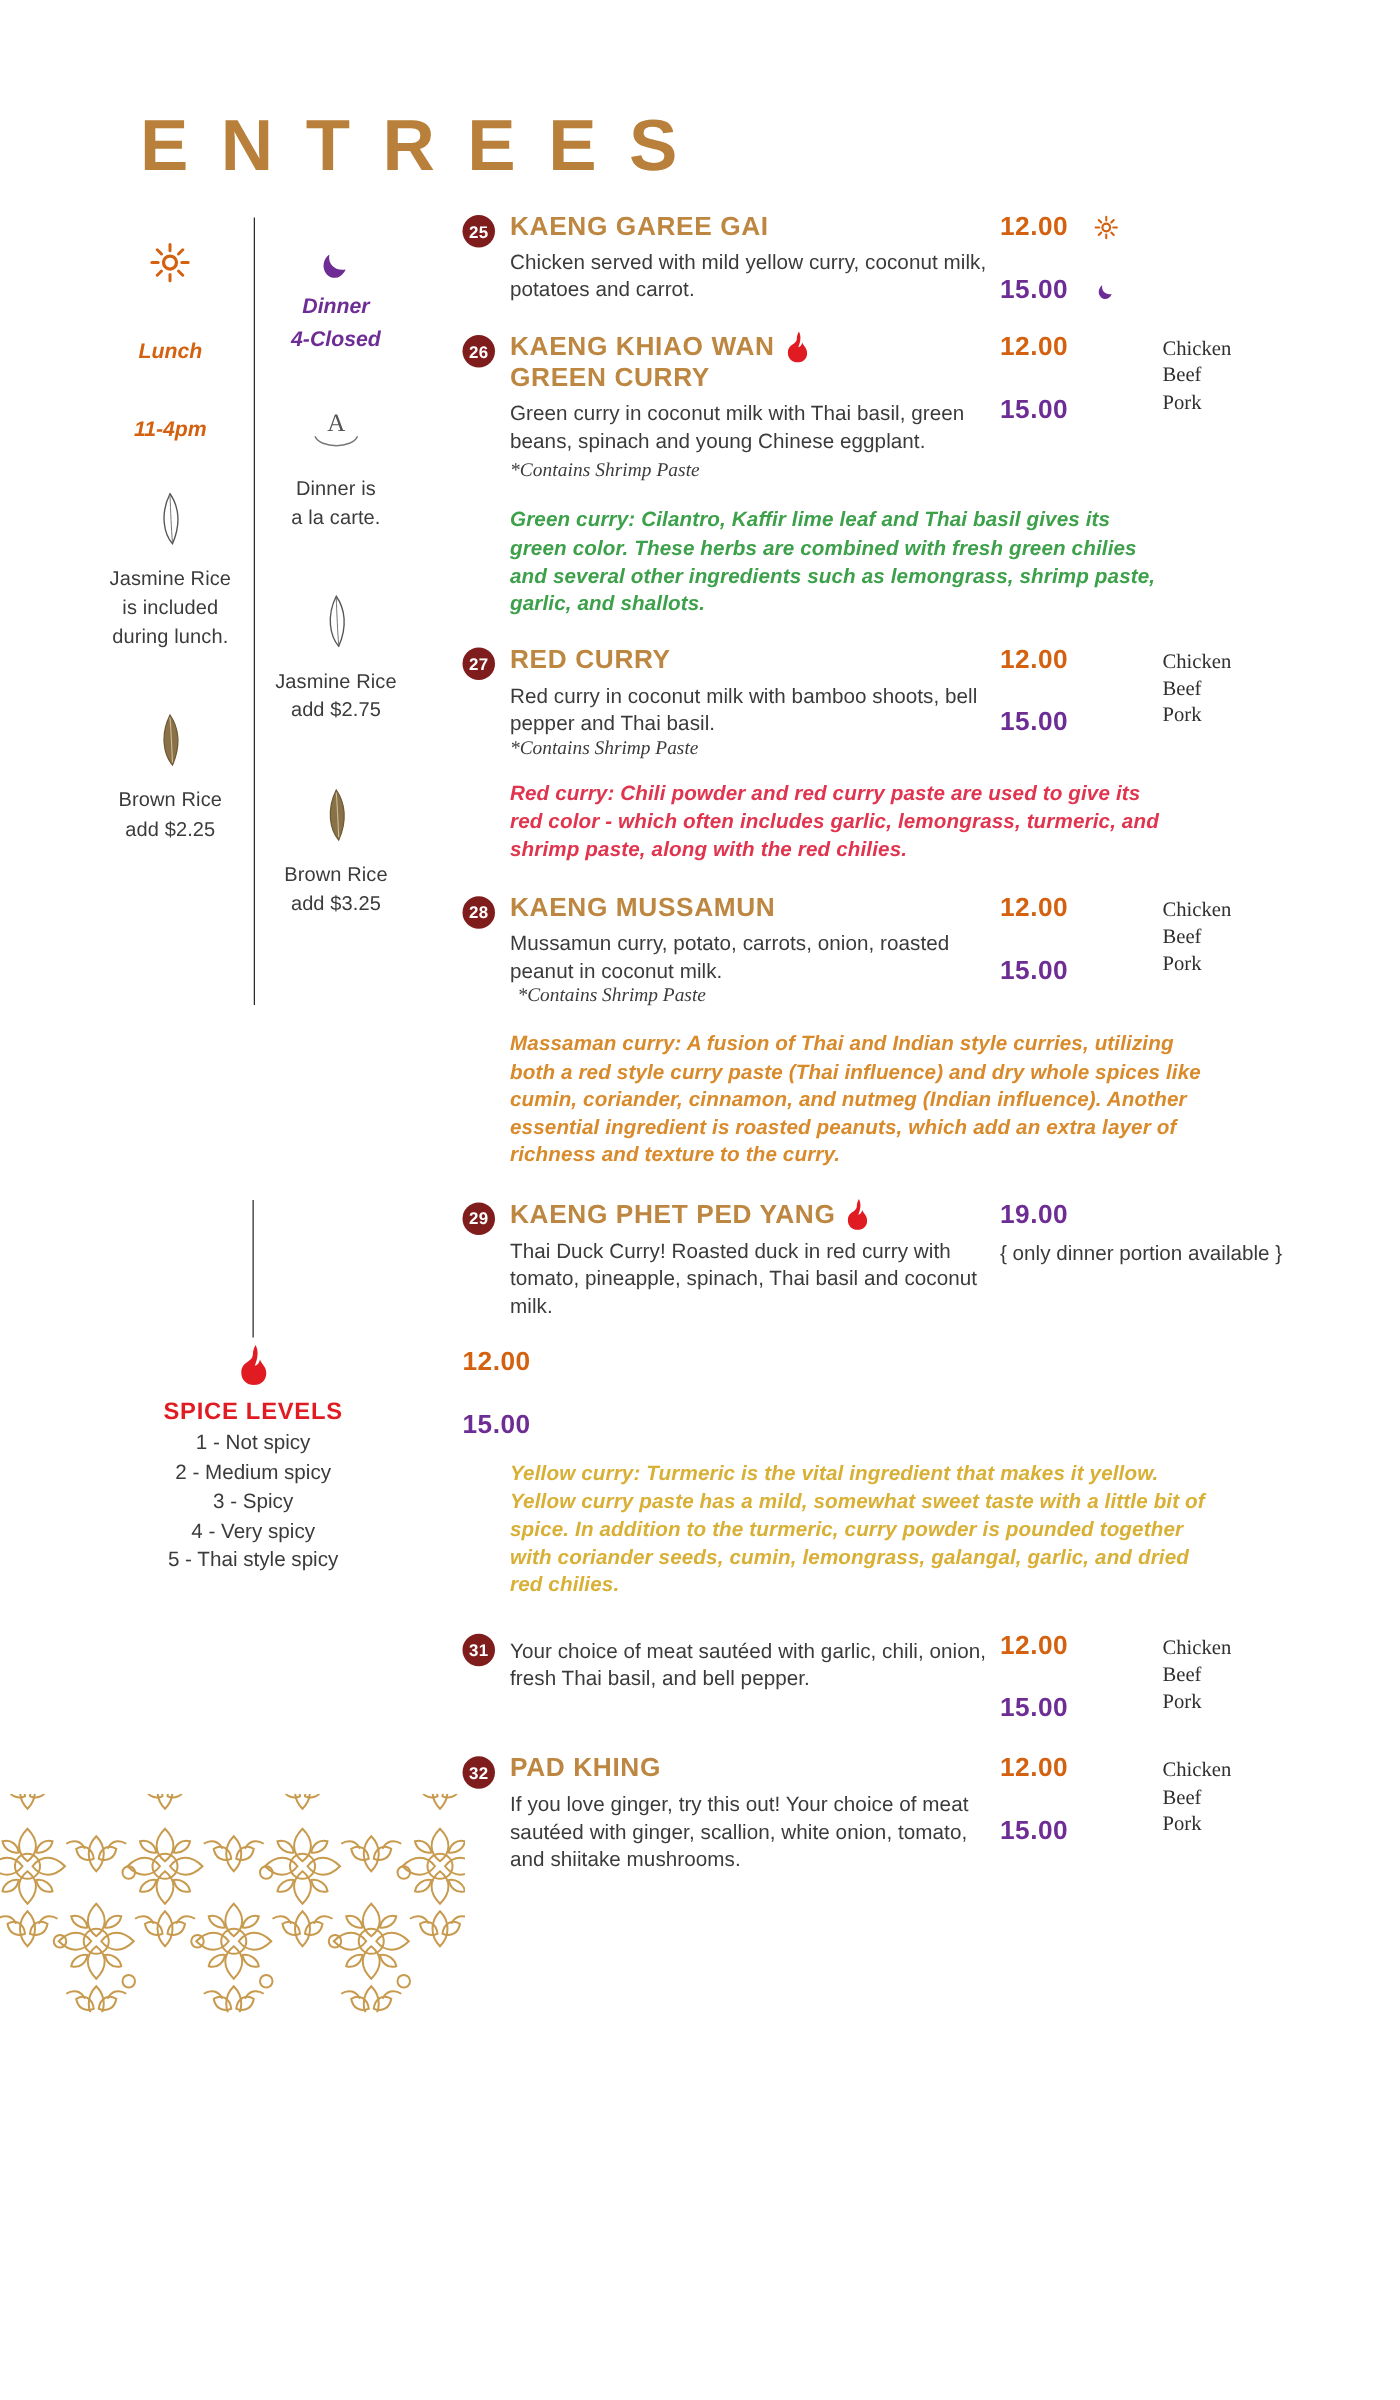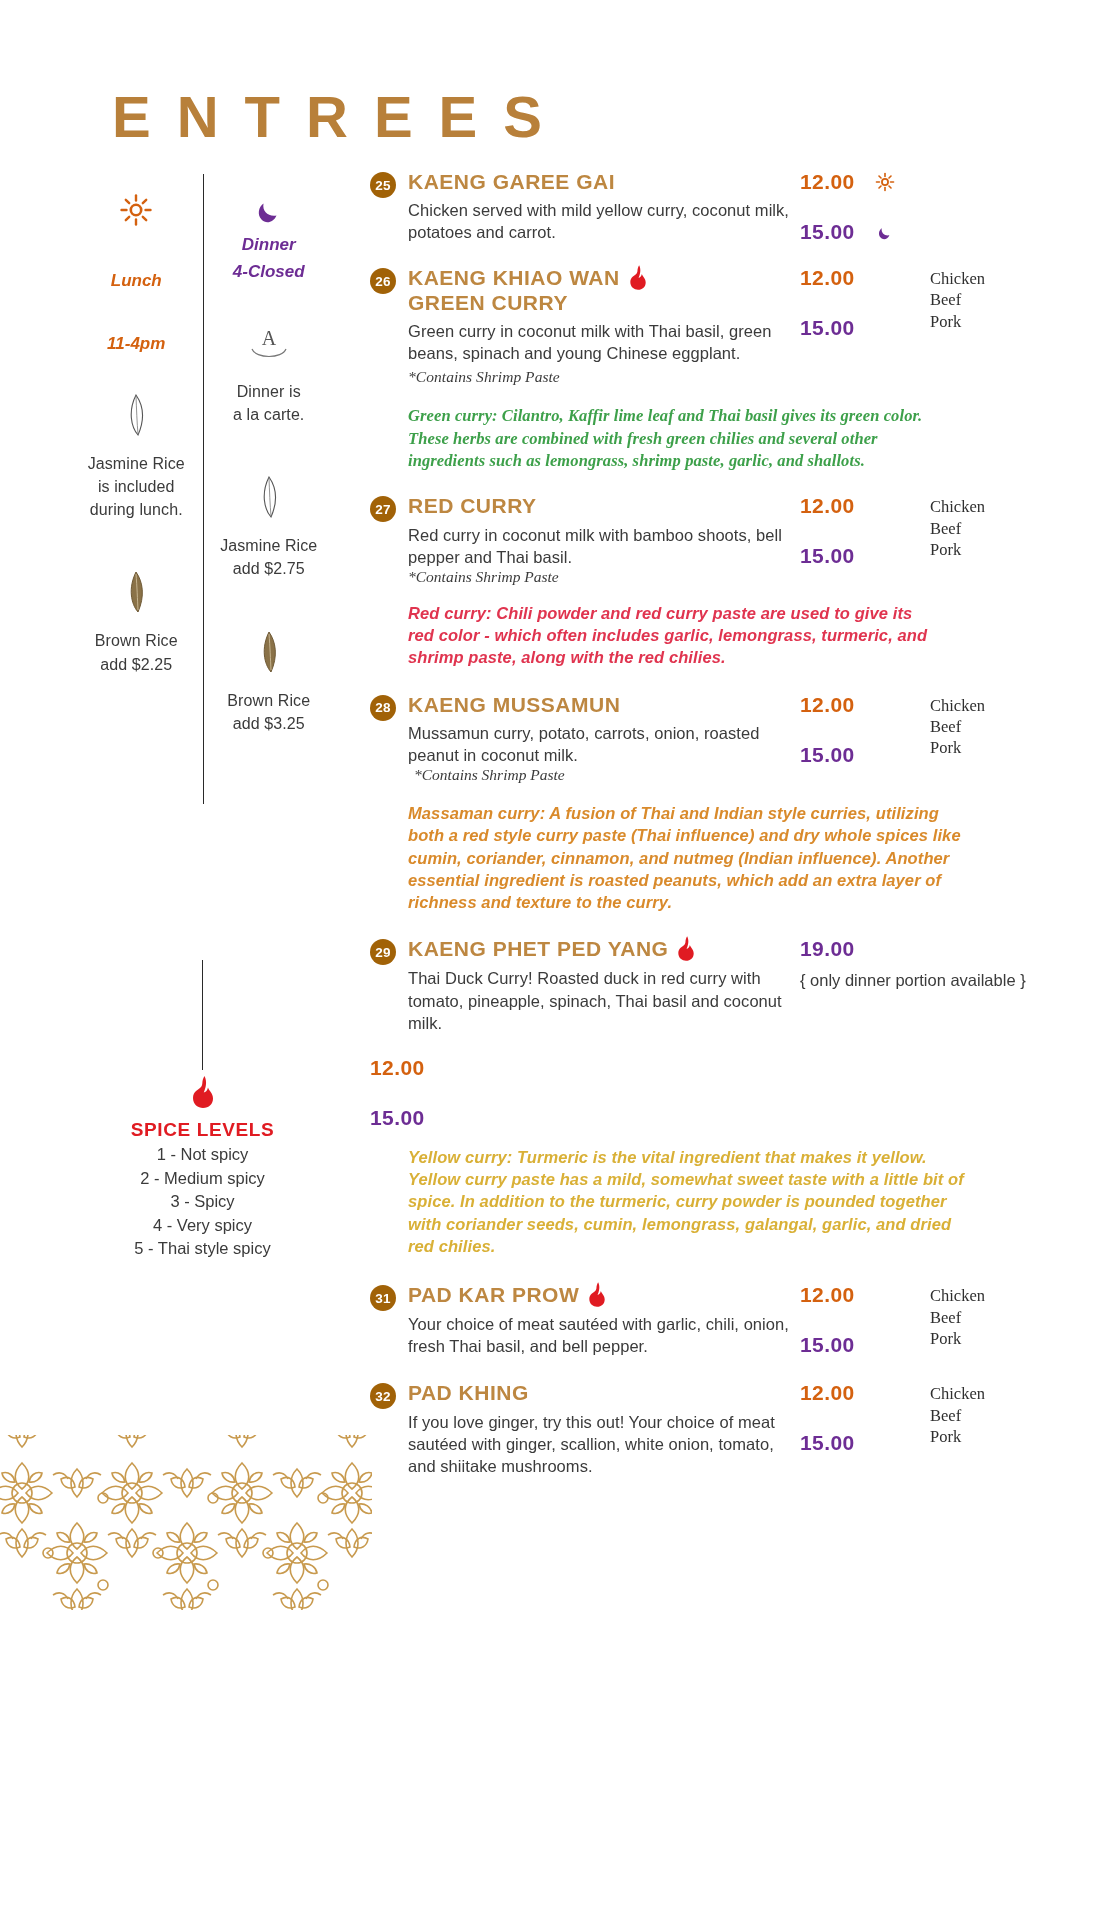--- a/index.html
+++ b/index.html
@@ -60,21 +60,21 @@
   }
 
   
   .menu { position: absolute; left: 370px; top: 170px; width: 720px; }
   .item { position: relative; display: flex; }
   .left-part { width: 430px; position: relative; padding-left: 38px; }
 
   .num {
     position: absolute; left: 0; top: 2px;
     width: 26px; height: 26px; border-radius: 50%;
-    background: #a16207; color: #ffffff;
+    background: #7f1d1d; color: #ffffff;
     font-size: 13.5px; font-weight: 700;
     display: flex; align-items: center; justify-content: center;
     letter-spacing: .2px;
   }
   .title {
     color: #bd8741; font-weight: 800; font-size: 21px;
     letter-spacing: .5px; line-height: 1.16; display: inline;
   }
   .title-row { display:flex; align-items:flex-start; gap: 8px; }
   .flame-inline { flex: 0 0 auto; margin-top: -2px; }
@@ -290,21 +290,21 @@
       </div>
       <div class="price-part">
         <div class="price p-lunch" style="margin-bottom:26px;">12.00</div>
         <div class="price p-dinner">15.00</div>
       </div>
       <div class="meat" style="white-space:pre-line;">Chicken
 Beef
 Pork</div>
     </div>
 
-    <div class="note-paragraph green-c" style="margin:18px 0 22px 38px; width:530px;font-family:Liberation Serif, serif;">Green curry: Cilantro, Kaffir lime leaf and Thai basil gives its green color. These herbs are combined with fresh green chilies and several other ingredients such as lemongrass, shrimp paste, garlic, and shallots.</div>
+    <div class="note-paragraph green-c" style="margin:18px 0 22px 38px; width:530px;">Green curry: Cilantro, Kaffir lime leaf and Thai basil gives its green color. These herbs are combined with fresh green chilies and several other ingredients such as lemongrass, shrimp paste, garlic, and shallots.</div>
 
     <div class="item">
       <div class="left-part">
         <div class="num">27</div>
         <div class="title" style="display:block;">RED CURRY</div>
         <div class="desc">Red curry in coconut milk with bamboo shoots, bell pepper and Thai basil.</div>
         <div class="shrimp">*Contains Shrimp Paste</div>
       </div>
       <div class="price-part">
         <div class="price p-lunch" style="margin-bottom:26px;">12.00</div>
@@ -362,28 +362,20 @@
         <div class="price p-dinner">15.00</div>
       </div>
       <div class="meat" style="white-space:pre-line;"></div>
     </div>
 
     <div class="note-paragraph yellow-c" style="margin:16px 0 26px 38px; width:560px;">Yellow curry: Turmeric is the vital ingredient that makes it yellow. Yellow curry paste has a mild, somewhat sweet taste with a little bit of spice. In addition to the turmeric, curry powder is pounded together with coriander seeds, cumin, lemongrass, galangal, garlic, and dried red chilies.</div>
 
     <div class="item">
       <div class="left-part">
         <div class="num">31</div>
-        <div class="title-row">
-          <span class="title">PAD KAR PROW</span>
-          <span class="flame-inline">
-            <svg class="svgi" width="20" height="27" viewBox="0 0 26 34">
-              <path d="M14.5 1 C11 7 13.5 9 11 12 C8.5 15 3 16 3 23 C3 29.5 8 33 13 33 C19 33 23 29 23 23.5 C23 18 19 16 18 12.5 C17.2 16 15.5 17 13.8 17.5 C15.6 13 17.5 7 14.5 1 Z" fill="#e01b22"></path>
-            </svg>
-          </span>
-        </div>
         <div class="desc">Your choice of meat sautéed with garlic, chili, onion, fresh Thai basil, and bell pepper.</div>
       </div>
       <div class="price-part">
         <div class="price p-lunch" style="margin-bottom:26px;">12.00</div>
         <div class="price p-dinner">15.00</div>
       </div>
       <div class="meat" style="white-space:pre-line;">Chicken
 Beef
 Pork</div>
     </div>

